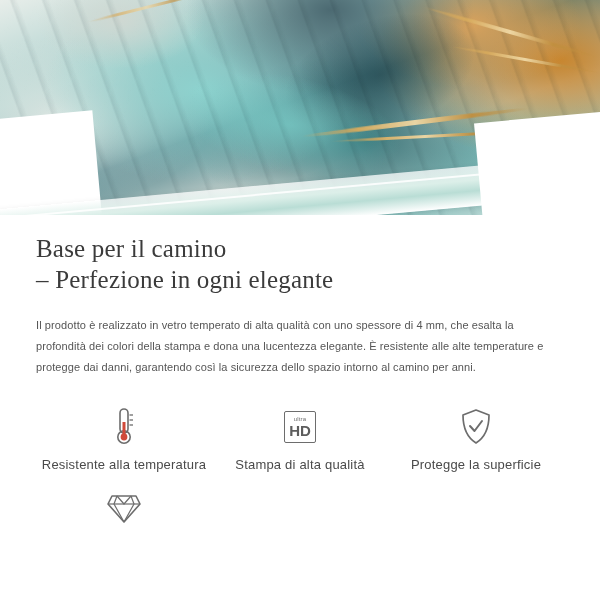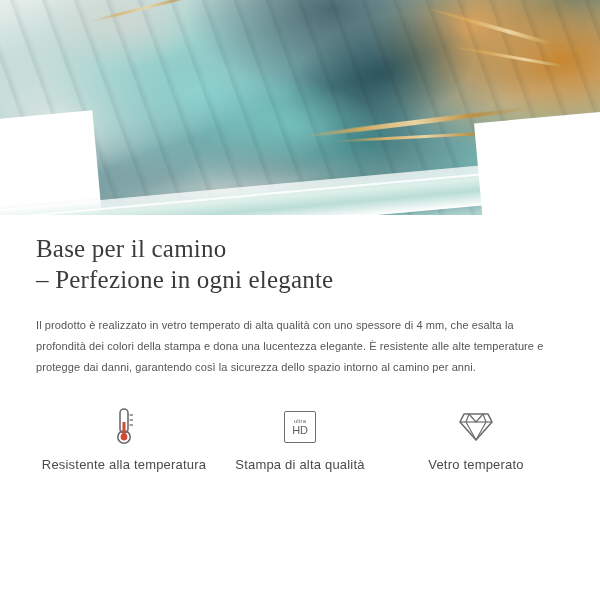--- a/index.html
+++ b/index.html
@@ -201,22 +201,22 @@
     align-items: center;
     justify-content: center;
     line-height: 1;
   }
   .ultrahd-top {
     font-size: 6px;
     color: #6d6d6d;
     letter-spacing: .2px;
   }
   .ultrahd-bottom {
-    font-size: 11px;
-    font-weight: normal;
+    font-size: 15px;
+    font-weight: bold;
     color: #5d5d5d;
     letter-spacing: -.2px;
     margin-top: 1px;
   }
   svg { display: block; }
 </style>
 </head>
 <body>
 
 <div class="page">
@@ -271,20 +271,29 @@
       <div class="feature">
         <div class="feature-icon">
           <div class="ultrahd-box">
             <span class="ultrahd-top">ultra</span>
             <span class="ultrahd-bottom">HD</span>
           </div>
         </div>
         <div class="feature-label">Stampa di alta qualità</div>
       </div>
 
+      <div class="feature">
+        <div class="feature-icon">
+          <svg width="34" height="40" viewBox="0 0 34 40">
+            <path d="M17 3 L30 8 C30 22 25 31 17 36 C9 31 4 22 4 8 Z" fill="none" stroke="#6d6d6d" stroke-width="1.7" stroke-linejoin="round"></path>
+            <path d="M11 19 L15.5 24 L23 14" fill="none" stroke="#6d6d6d" stroke-width="2" stroke-linecap="round" stroke-linejoin="round"></path>
+          </svg>
+        </div>
+        <div class="feature-label">Protegge la superficie</div>
+      </div>
 
       <div class="feature">
         <div class="feature-icon">
           <svg width="38" height="34" viewBox="0 0 38 34">
             <path d="M7 4 L31 4 L35 12 L19 30 L3 12 Z" fill="none" stroke="#6d6d6d" stroke-width="1.6" stroke-linejoin="round"></path>
             <path d="M3 12 L35 12" stroke="#6d6d6d" stroke-width="1.2"></path>
             <path d="M12 4 L9 12 L19 30" fill="none" stroke="#6d6d6d" stroke-width="1.2"></path>
             <path d="M26 4 L29 12 L19 30" fill="none" stroke="#6d6d6d" stroke-width="1.2"></path>
             <path d="M12 4 L19 12 L26 4" fill="none" stroke="#6d6d6d" stroke-width="1.2"></path>
           </svg>

